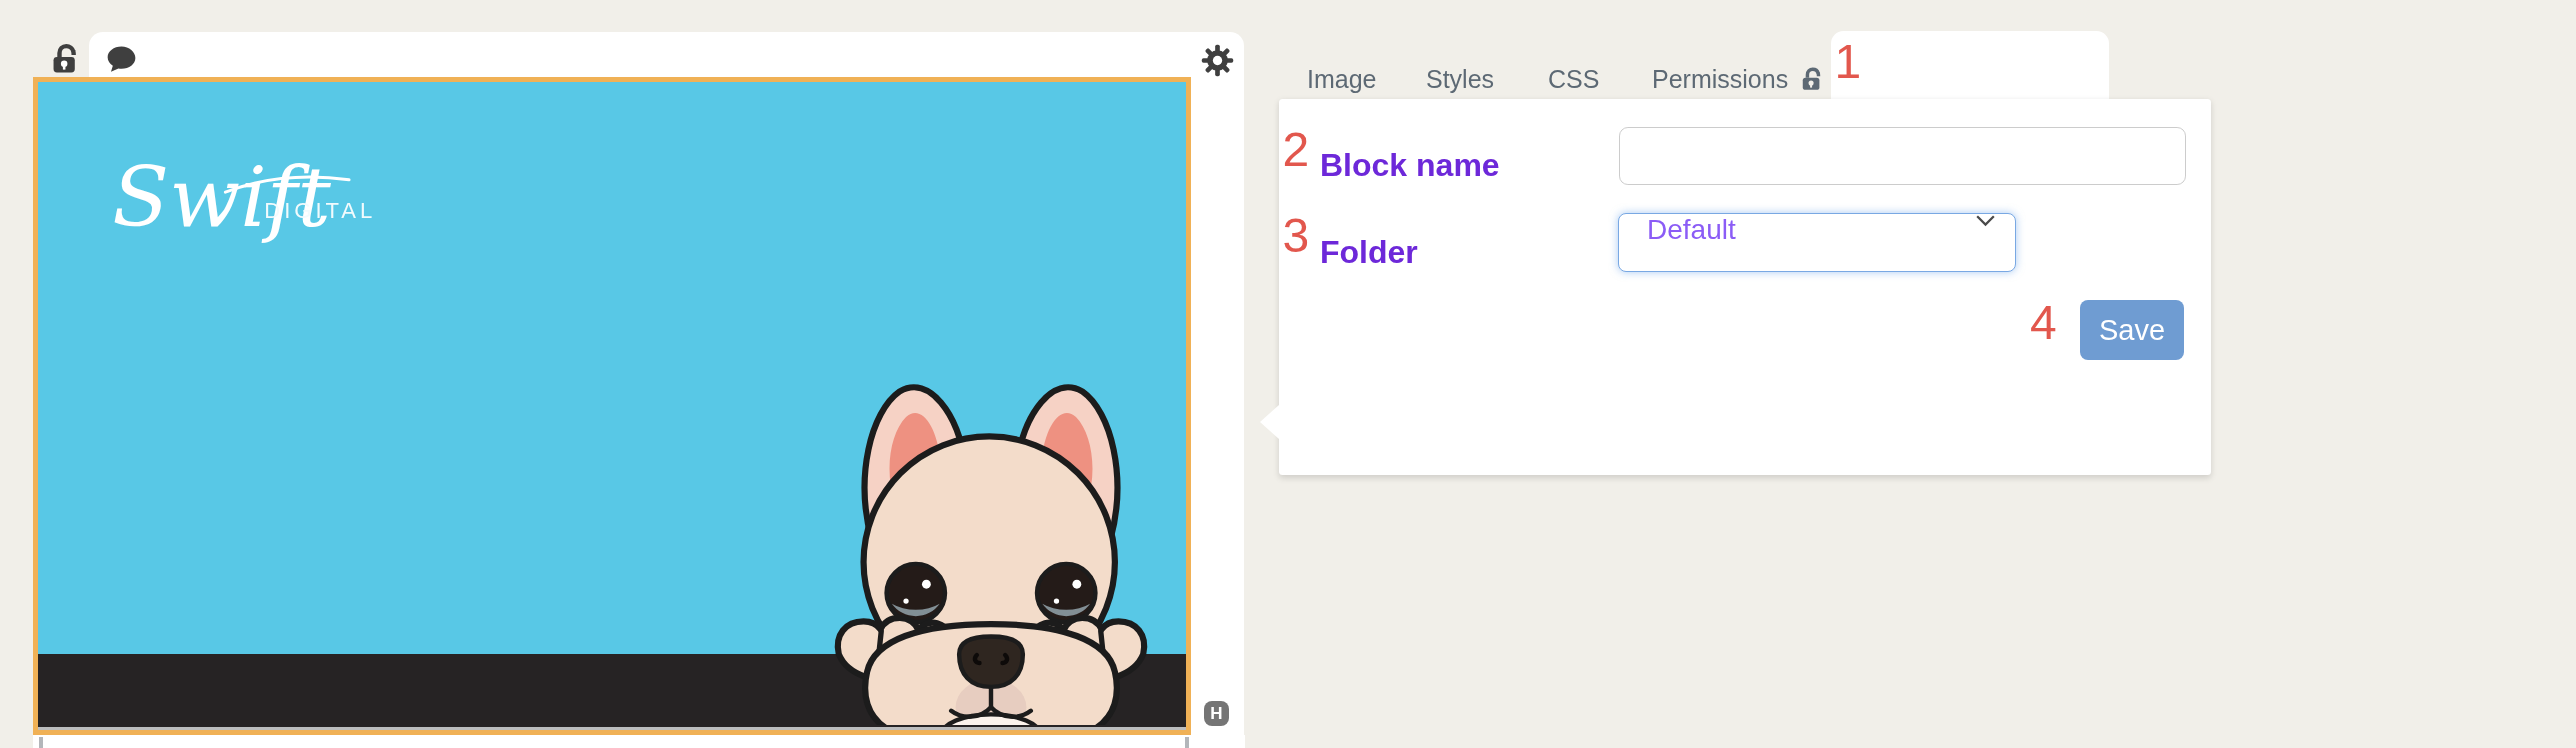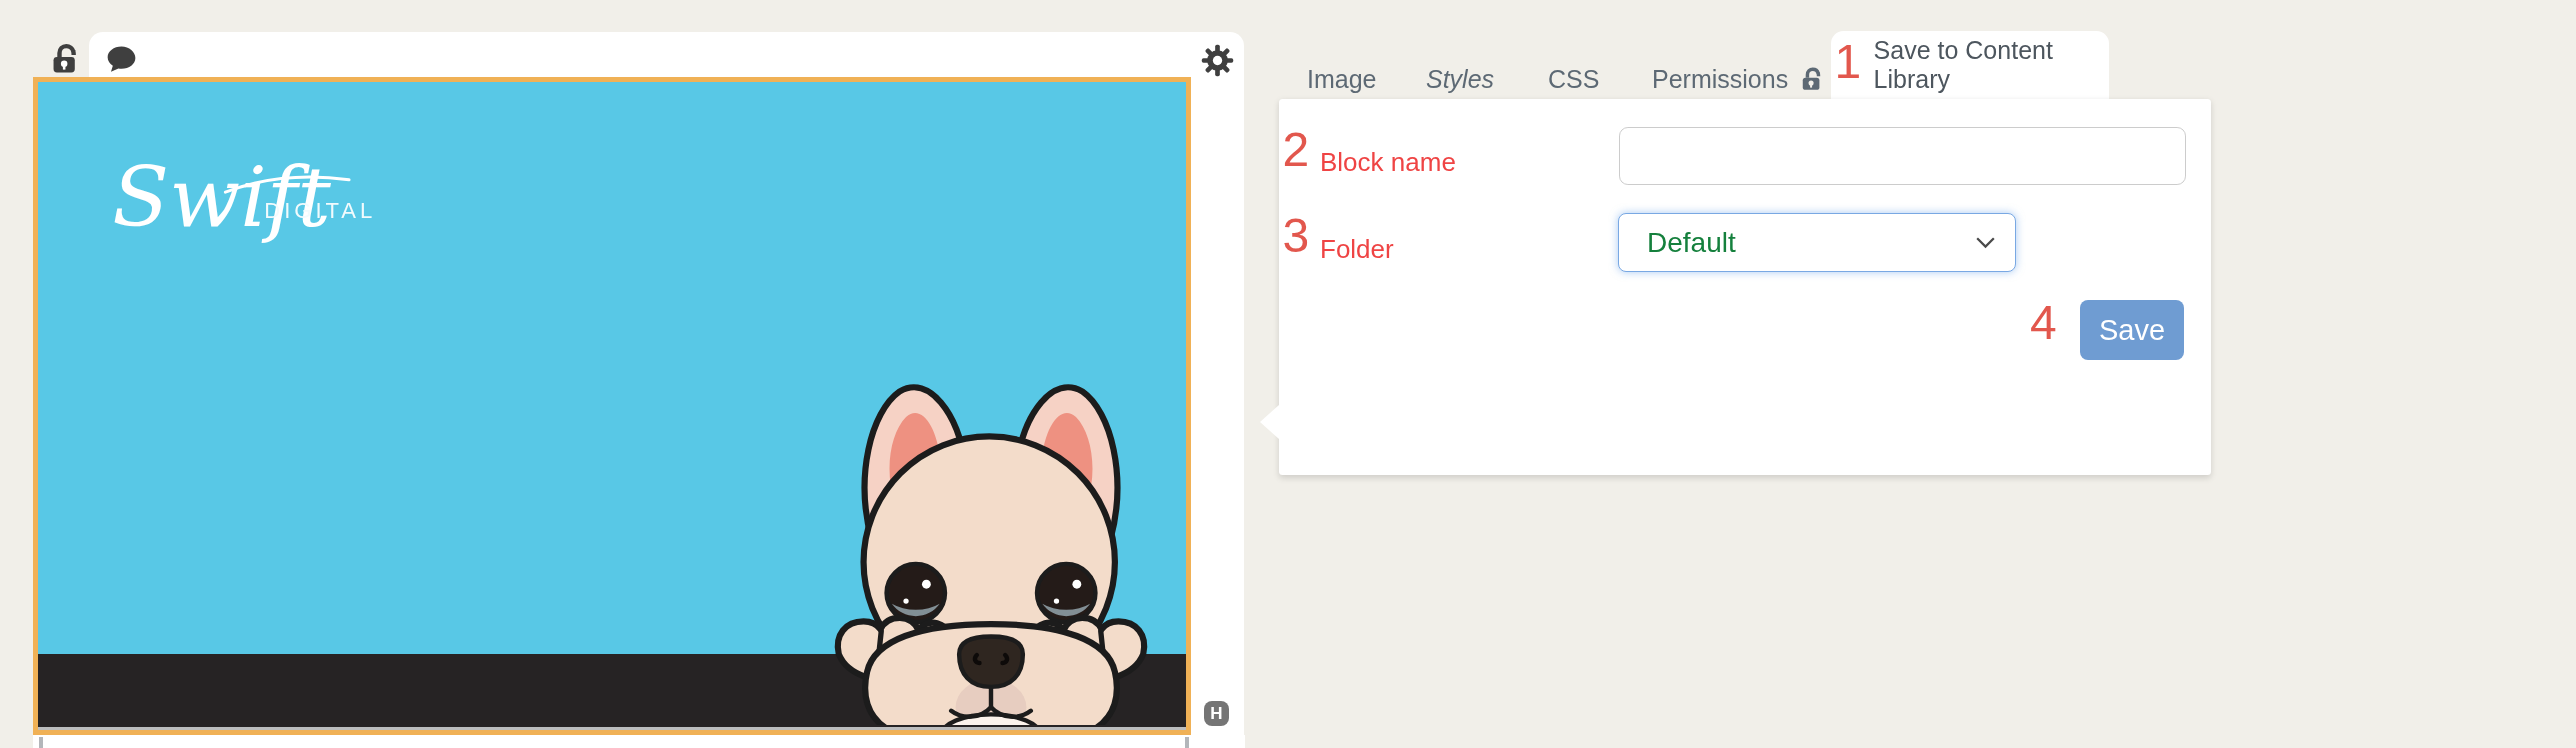--- a/index.html
+++ b/index.html
@@ -47,21 +47,21 @@
     background:#757575;border-radius:8px;color:#ffffff;
     font-size:17px;font-weight:700;text-align:center;line-height:26px;cursor:pointer;
   }
 
   
   .tab{
     position:absolute;top:46px;height:66px;line-height:66px;
     font-size:25px;color:#5d6974;cursor:pointer;white-space:nowrap;
   }
   .tab-image{left:1307px;}
-  .tab-styles{left:1426px;font-style:italic;}
+  .tab-styles{left:1426px;}
   .tab-css{left:1548px;}
   .tab-permissions{left:1652px;display:flex;align-items:center;gap:11.5px;}
   .tab-permissions .mini-lock{width:26.6px;height:26.6px;color:#5d6974;}
   .tab-permissions .mini-lock svg{display:block;width:100%;height:100%;}
   .tab-active{
     position:absolute;left:1831px;top:31px;width:278px;height:68px;
     background:#ffffff;border-radius:12.4px 12.4px 0 0;
     display:flex;align-items:center;cursor:pointer;
   }
   .tab-active .ann{margin:-5.3px 12.4px 0 3.5px;}
@@ -80,36 +80,36 @@
   }
   .panel-arrow{
     position:absolute;left:-18.6px;top:306px;width:0;height:0;
     border-top:17.7px solid transparent;border-bottom:17.7px solid transparent;
     border-right:19.5px solid #ffffff;
   }
   .ann-2{position:absolute;left:3.5px;top:26.6px;}
   .ann-3{position:absolute;left:3.5px;top:113px;}
   .ann-4{position:absolute;left:751px;top:200px;}
   .fld-label{
-    position:absolute;font-size:26px;font-weight:400;color:#ef4444;white-space:nowrap;
+    position:absolute;font-size:32px;font-weight:700;color:#6d28d9;white-space:nowrap;
   }
   .lbl-blockname{left:41px;top:48px;}
   .lbl-folder{left:41px;top:135px;}
   .txt-input{
     position:absolute;left:340px;top:28px;width:567px;height:58px;
     box-sizing:border-box;border:1.8px solid #cccccc;border-radius:8.9px;
     font-size:28px;color:#3e4347;padding:0 17.7px;outline:none;
     font-family:"Liberation Sans", sans-serif;
   }
   .folder-select{
     position:absolute;left:339px;top:114px;width:398px;height:59px;
     box-sizing:border-box;border:1.8px solid #79a8e3;border-radius:8px;
     box-shadow:0 0 8px rgba(96,158,232,0.55);
-    display:flex;align-items:center;justify-content:space-between;
-    padding:0 19.5px 0 28px;font-size:28px;color:#15803d;background:#fff;cursor:pointer;
+    display:flex;align-items:flex-start;justify-content:space-between;
+    padding:0 19.5px 0 28px;font-size:28px;color:#8b5cf6;background:#fff;cursor:pointer;
   }
   .folder-select svg{display:block;}
   .save-btn{
     position:absolute;left:801px;top:201px;width:104px;height:60px;
     background:#6f9cd2;border:none;border-radius:8px;color:#ffffff;
     font-size:29px;font-family:"Liberation Sans", sans-serif;cursor:pointer;
   }
 </style>
 </head>
 <body>
@@ -214,21 +214,20 @@
         <rect x="2.5" y="10.5" width="15" height="11" rx="2.4" fill="currentColor"></rect>
         <circle cx="10" cy="15.3" r="2.3" fill="#f1efe9"></circle>
         <rect x="9.1" y="16.3" width="1.8" height="3.2" fill="#f1efe9"></rect>
         <path d="M6.7 10.5 V7.8 C6.7 5.0 8.8 2.9 11.5 2.9 c2.4 0 4.4 1.6 5 3.8" fill="none" stroke="currentColor" stroke-width="3.1"></path>
         <path d="M16.3 6.2 c0.3 0.8 0.4 1.5 0.4 2.3 v0.7" fill="none" stroke="currentColor" stroke-width="3.1"></path>
       </svg>
     </span>
   </div>
   <div class="tab-active">
     <span class="ann">1</span>
-    <span class="lbl">Save to Content Library</span>
   </div>
 
   <div class="panel">
     <div class="panel-arrow"></div>
 
     <span class="ann ann-2">2</span>
     <label class="fld-label lbl-blockname">Block name</label>
     <input class="txt-input" type="text" value="" style="">
 
     <span class="ann ann-3">3</span>

